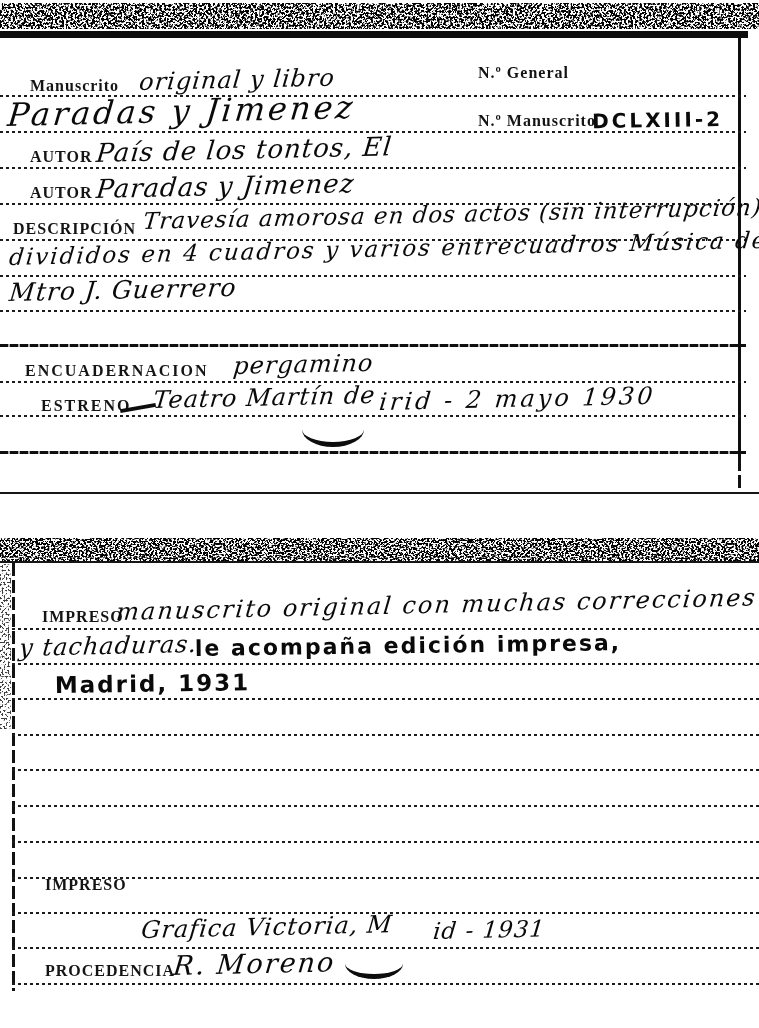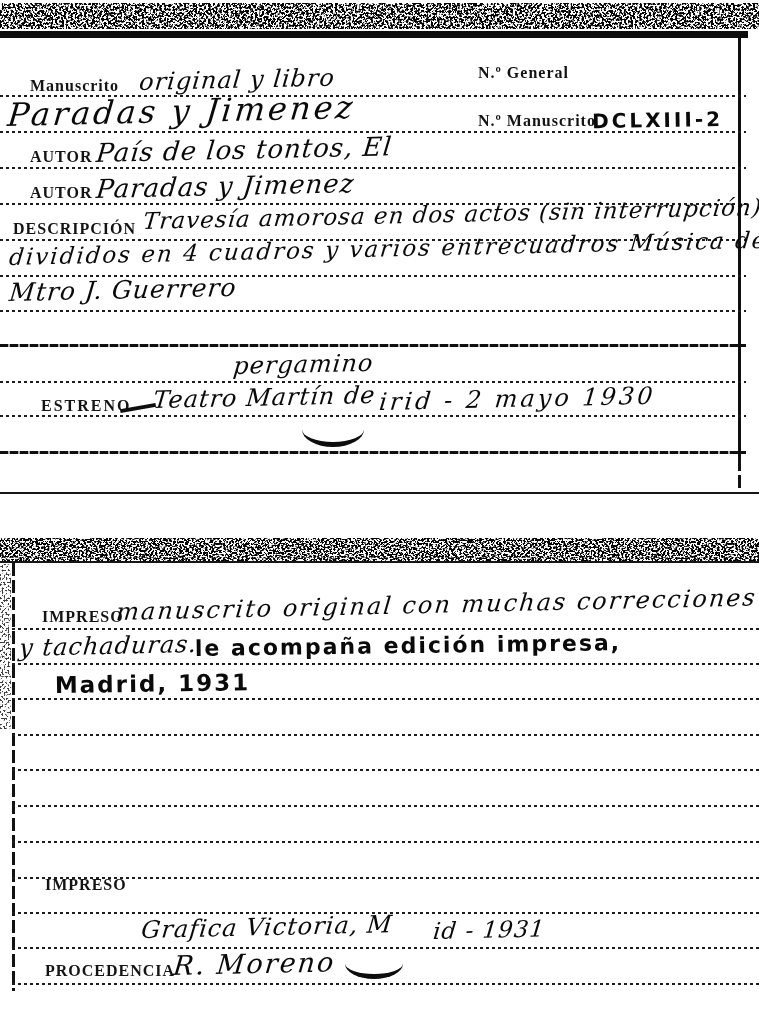--- a/index.html
+++ b/index.html
@@ -78,20 +78,21 @@
   <div class="dline" style="left:0;top:415px;width:746px"></div>
   <div class="dline heavy" style="left:0;top:451px;width:746px"></div>
   <div class="sline" style="left:0;top:492px;width:759px;height:2px"></div>
 
   <div class="label" style="left:30px;top:77px">Manuscrito</div>
   <div class="label" style="left:478px;top:64px">N.º General</div>
   <div class="label" style="left:478px;top:112px">N.º Manuscrito</div>
   <div class="label" style="left:30px;top:148px">AUTOR</div>
   <div class="label" style="left:30px;top:184px">AUTOR</div>
   <div class="label" style="left:13px;top:220px">DESCRIPCIÓN</div>
+  <div class="label" style="left:25px;top:362px;letter-spacing:2px">ENCUADERNACION</div>
   <div class="label" style="left:41px;top:397px;letter-spacing:2px">ESTRENO</div>
 
   <div class="hw" style="left:138px;top:68px;font-size:24px">original y libro</div>
   <div class="hw hw-big" style="left:6px;top:96px">Paradas y Jimenez</div>
   <div class="hw-num" style="left:592px;top:108px">DCLXIII-2</div>
   <div class="hw" style="left:95px;top:138px;font-size:26px">País de los tontos, El</div>
   <div class="hw" style="left:95px;top:174px;font-size:26px">Paradas y Jimenez</div>
   <div class="hw" style="left:142px;top:208px;font-size:23px">Travesía amorosa en dos actos (sin interrupción)</div>
   <div class="hw" style="left:8px;top:244px;font-size:23px;letter-spacing:2px">divididos en 4 cuadros y varios entrecuadros Música del</div>
   <div class="hw" style="left:8px;top:278px;font-size:25px">Mtro J. Guerrero</div>

